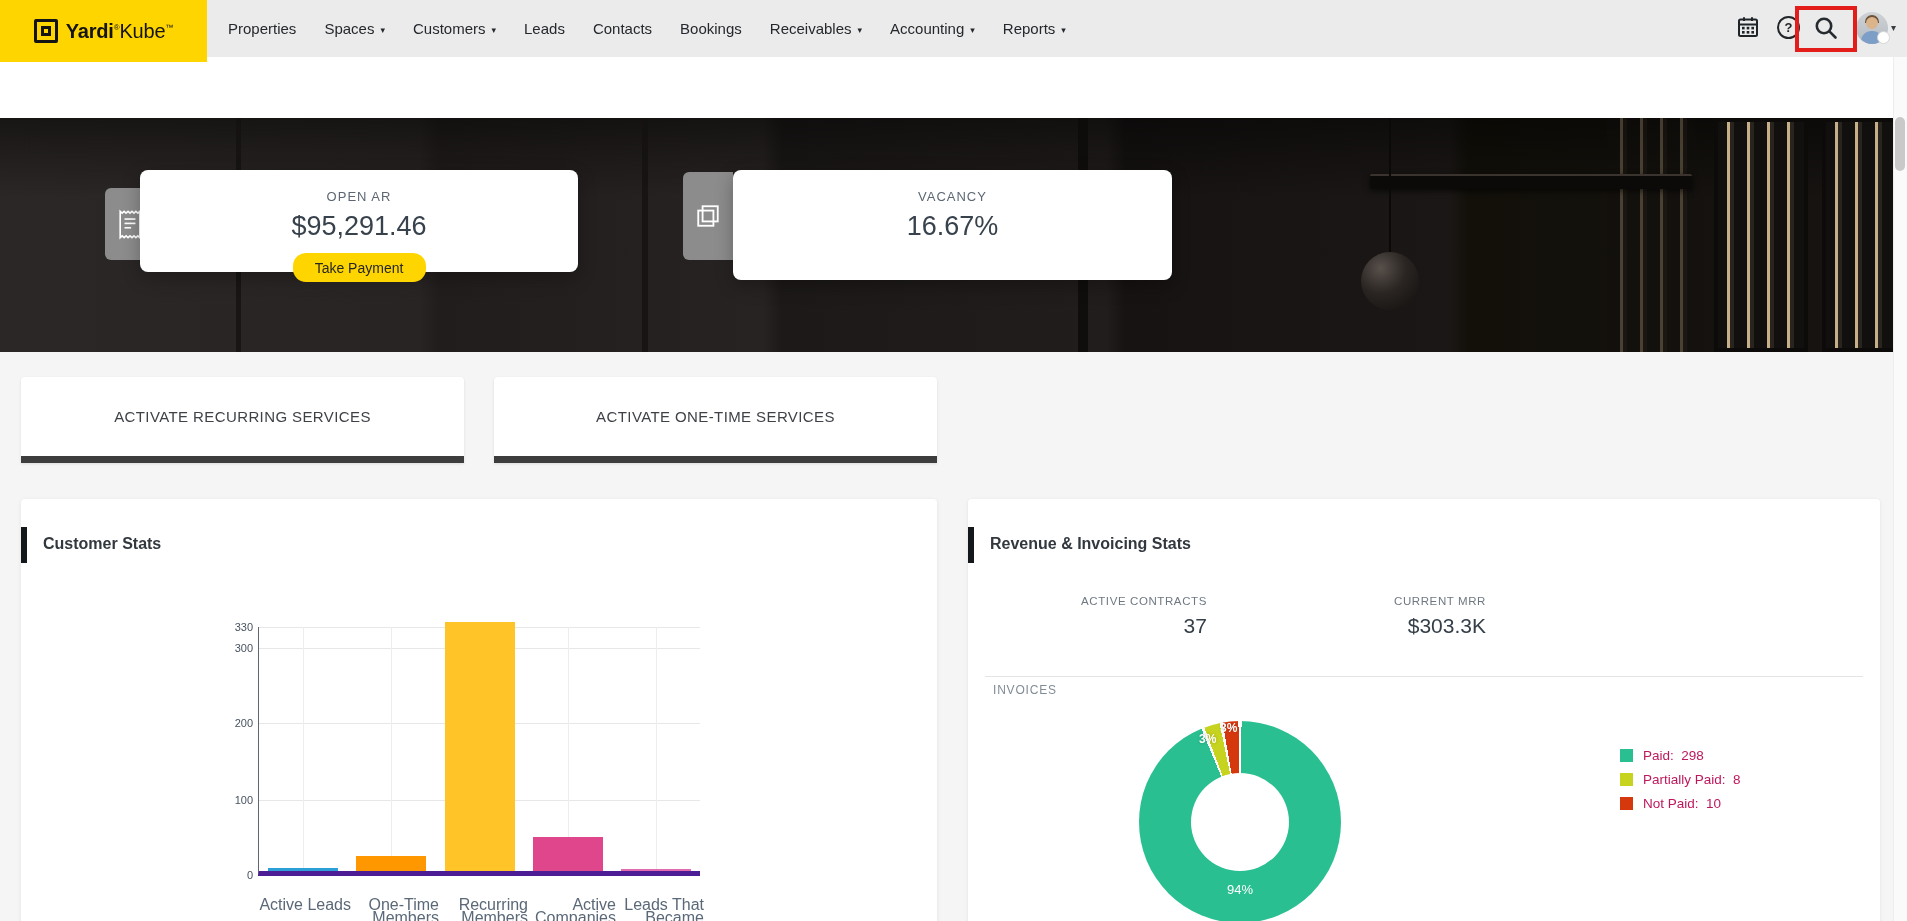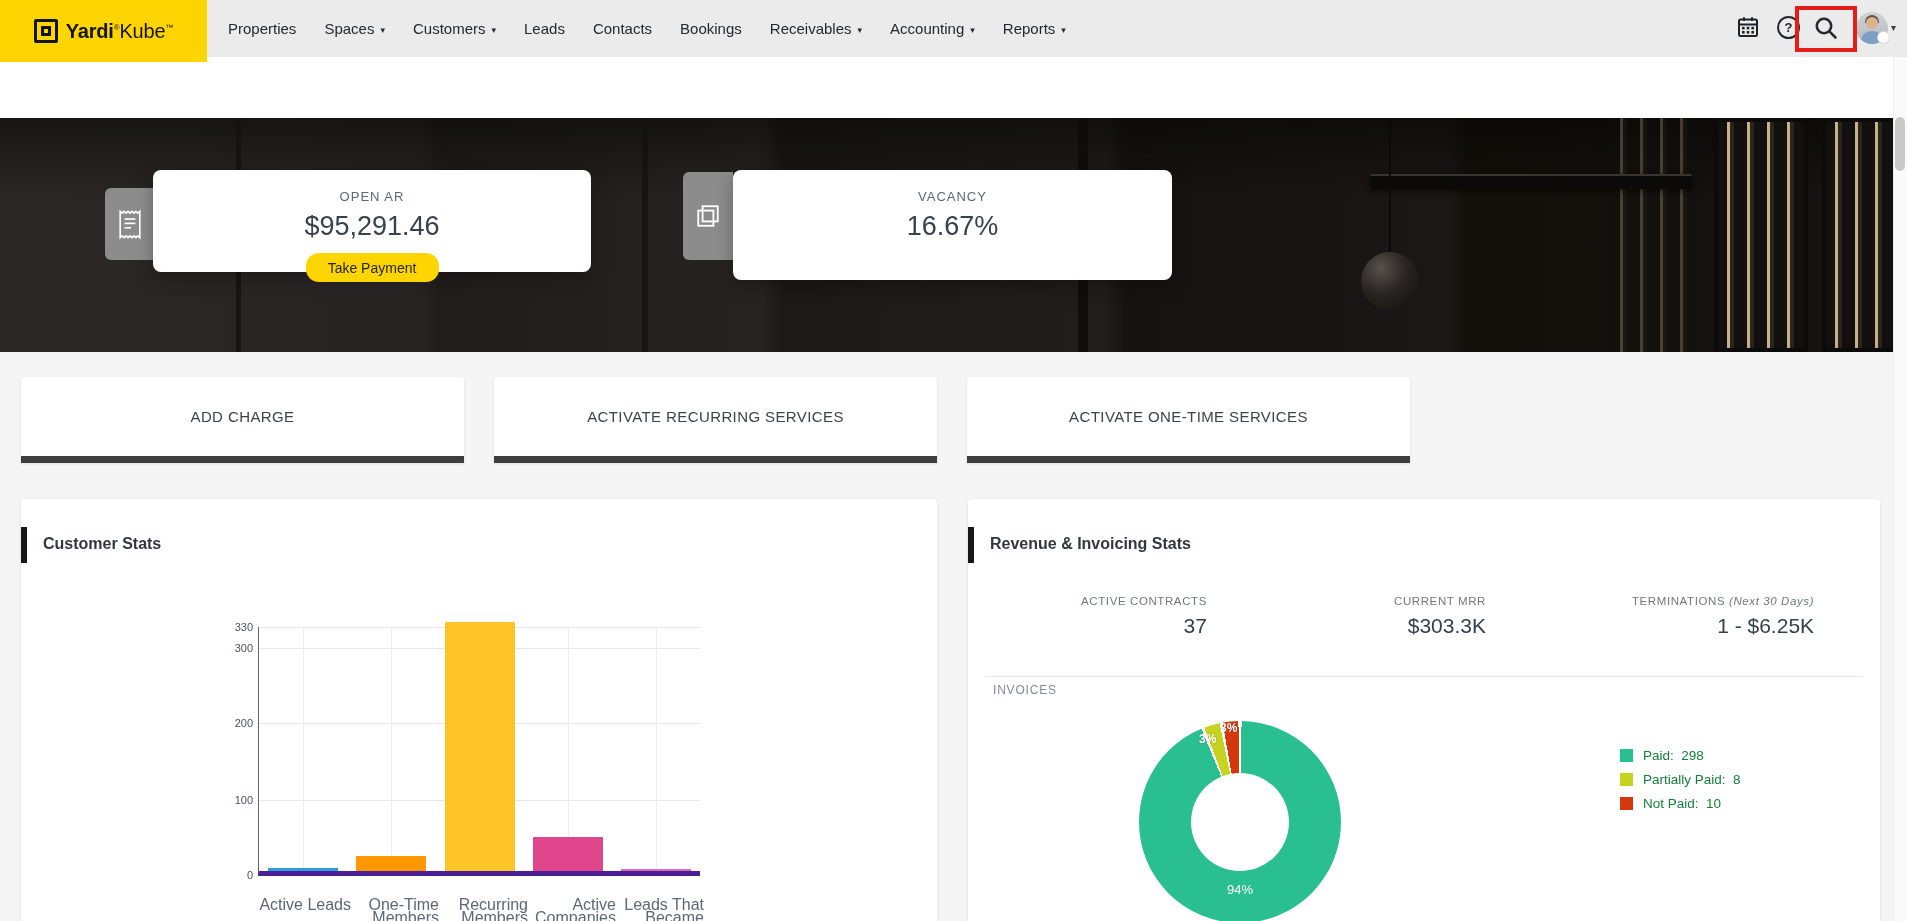--- a/index.html
+++ b/index.html
@@ -66,21 +66,21 @@
   .hw-dim{left:1607px;width:88px;opacity:.3}
   .ceil-light{position:absolute;left:1370px;top:56px;width:322px;height:15px;background:#0b0a09;border-radius:2px;
               border-top:2px solid #3b342e;box-shadow:0 2px 6px rgba(0,0,0,.6)}
   .lamp-cord{position:absolute;left:1389px;top:0;width:2px;height:136px;background:#0b0a09}
   .lamp{position:absolute;left:1361px;top:134px;width:58px;height:58px;border-radius:50%;
         background:radial-gradient(circle at 34% 28%,#58504b 0%,#2a2522 45%,#100e0d 100%)}
   .hcard{position:absolute;background:#fff;border-radius:8px;box-shadow:0 6px 18px rgba(0,0,0,.28);text-align:center}
   .htab{position:absolute;width:50px;background:#8c8c8c;border-radius:6px 0 0 6px;display:flex;align-items:center;justify-content:center}
   .oa-tab{left:105px;top:70px;height:72px}
   .vc-tab{left:683px;top:54px;height:88px}
-  .oa-card{left:153px;top:52px;width:438px;height:102px}
+  .oa-card{left:140px;top:52px;width:438px;height:102px}
   .vc-card{left:733px;top:52px;width:439px;height:110px}
   .hcard-label{margin-top:19px;font-size:13px;letter-spacing:1px;color:#5d6773}
   .hcard-value{margin-top:7px;font-size:27px;color:#38424c;font-weight:500}
   .take-payment{margin-top:11px;width:133px;height:29px;border:none;border-radius:13px;background:#ffd500;color:#262626;
                 font-family:inherit;font-size:14px;cursor:pointer}
 
   
   .content{position:absolute;left:0;top:352px;width:1907px;height:569px;background:#f5f5f6}
   .actions{position:absolute;left:21px;top:25px;display:flex;gap:30px}
   .action-card{width:443px;height:86px;background:#fff;border-radius:4px 4px 0 0;box-shadow:0 1px 3px rgba(0,0,0,.10);
@@ -114,21 +114,21 @@
   
   .donut{position:absolute;left:171px;top:222px;width:202px;height:202px;border-radius:50%}
   .donut-hole{position:absolute;left:52px;top:52px;width:98px;height:98px;border-radius:50%;background:#fff}
   .pct{position:absolute;font-size:12px;font-weight:700;color:#fff;text-shadow:0 0 3px rgba(0,0,0,.25)}
   .pct-yellow{left:60px;top:11px}
   .pct-red{left:81px;top:0}
   .pct-center{left:50%;top:161px;transform:translateX(-50%);font-size:13px;font-weight:400;text-shadow:none}
   .legend{position:absolute;left:652px;top:249px}
   .legend-row{display:flex;align-items:center;margin-bottom:9px}
   .legend-swatch{width:13px;height:13px;margin-right:10px;flex:none}
-  .legend-text{font-size:13.5px;color:#15803d;white-space:pre}
+  .legend-text{font-size:13.5px;color:#be185d;white-space:pre}
 
   
   .scroll-track{position:absolute;right:0;top:57px;width:14px;height:864px;background:#fafafa;border-left:1px solid #ededed;z-index:20}
   .scroll-thumb{position:absolute;right:2px;top:60px;width:10px;height:54px;background:#c9c9c9;border-radius:5px;cursor:grab}
 </style>
 </head>
 <body>
 
 <div class="page">
 
@@ -271,24 +271,20 @@
     <div class="hcard vc-card">
       <div class="hcard-label">VACANCY</div>
       <div class="hcard-value">16.67%</div>
     </div>
   </div>
 
   <div class="content">
 
     <div class="actions">
       <div class="action-card">
-        <span>ADD CHARGE</span>
-          <div class="action-bar"></div>
-      </div>
-      <div class="action-card">
         <span>ACTIVATE RECURRING SERVICES</span>
           <div class="action-bar"></div>
       </div>
       <div class="action-card">
         <span>ACTIVATE ONE-TIME SERVICES</span>
           <div class="action-bar"></div>
       </div>
     </div>
 
     <div class="panel panel-customer">
@@ -331,24 +327,20 @@
       <div class="panel-title">Revenue &amp; Invoicing Stats</div>
 
       <div class="stat" style="left:176px">
         <div class="stat-label"><span>ACTIVE CONTRACTS</span></div>
         <div class="stat-value">37</div>
       </div>
       <div class="stat" style="left:472px">
         <div class="stat-label"><span>CURRENT MRR</span></div>
         <div class="stat-value">$303.3K</div>
       </div>
-      <div class="stat" style="left:755px">
-        <div class="stat-label"><span>TERMINATIONS</span> <span class="stat-note">(Next 30 Days)</span></div>
-        <div class="stat-value">1 - $6.25K</div>
-      </div>
 
       <div class="rev-divider"></div>
       <div class="invoices-label">INVOICES</div>
 
       <div class="donut" style="background: conic-gradient(rgb(255, 255, 255) 0%, rgb(255, 255, 255) 0.25%, rgb(42, 191, 144) 0.25%, rgb(42, 191, 144) 93.75%, rgb(255, 255, 255) 93.75%, rgb(255, 255, 255) 94%, rgb(255, 255, 255) 94%, rgb(255, 255, 255) 94.25%, rgb(198, 211, 31) 94.25%, rgb(198, 211, 31) 96.75%, rgb(255, 255, 255) 96.75%, rgb(255, 255, 255) 97%, rgb(255, 255, 255) 97%, rgb(255, 255, 255) 97.25%, rgb(214, 56, 14) 97.25%, rgb(214, 56, 14) 99.75%, rgb(255, 255, 255) 99.75%, rgb(255, 255, 255) 100%);">
         <span class="pct pct-yellow">3%</span>
         <span class="pct pct-red">3%</span>
         <div class="donut-hole"></div>
         <span class="pct pct-center">94%</span>
       </div>

